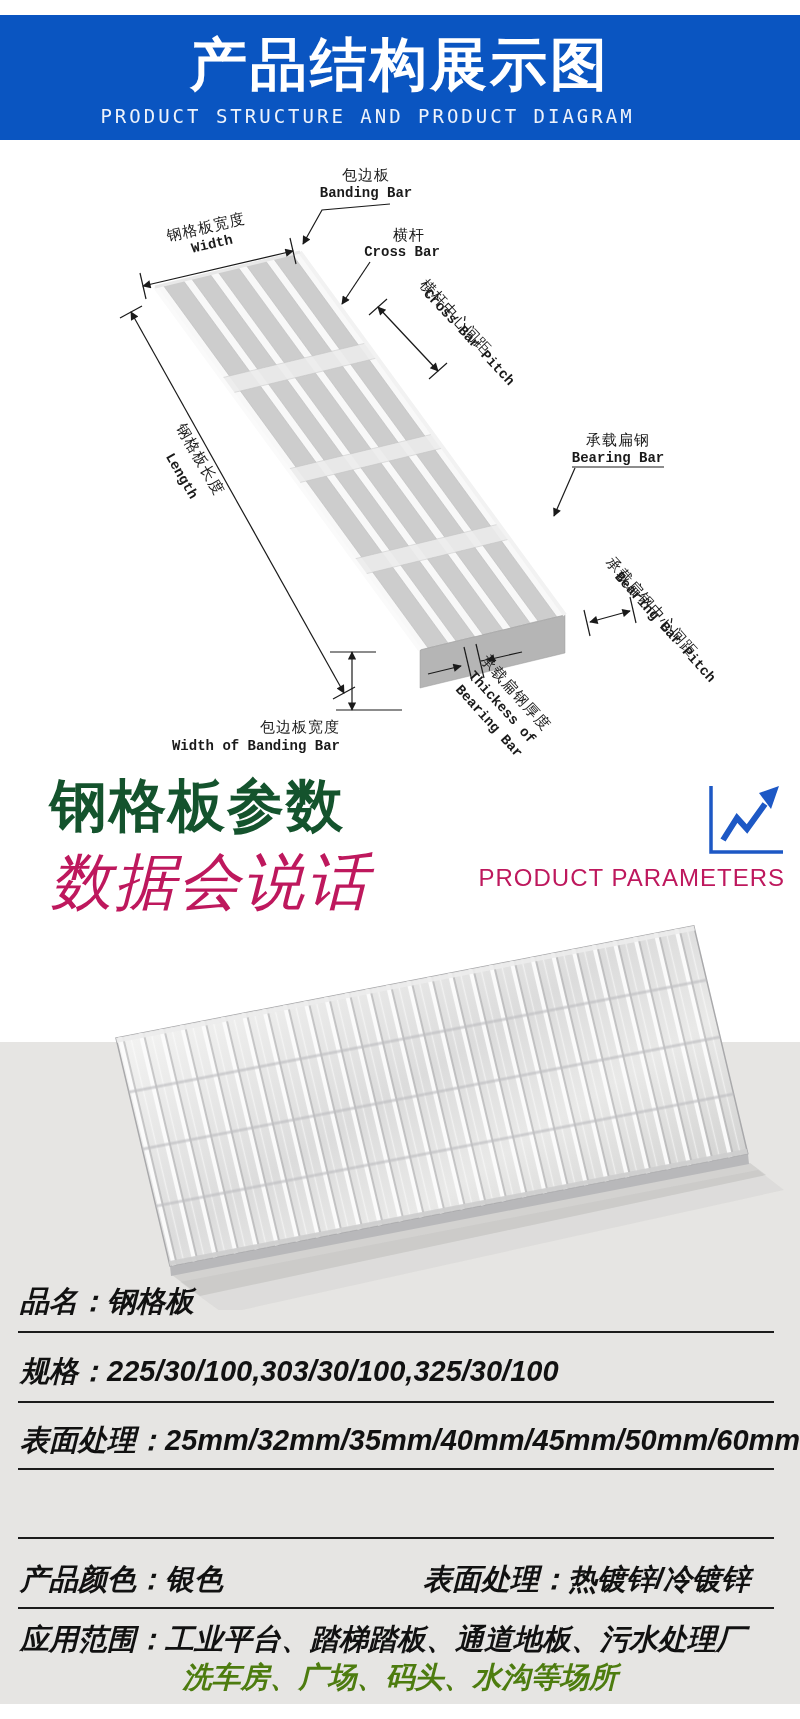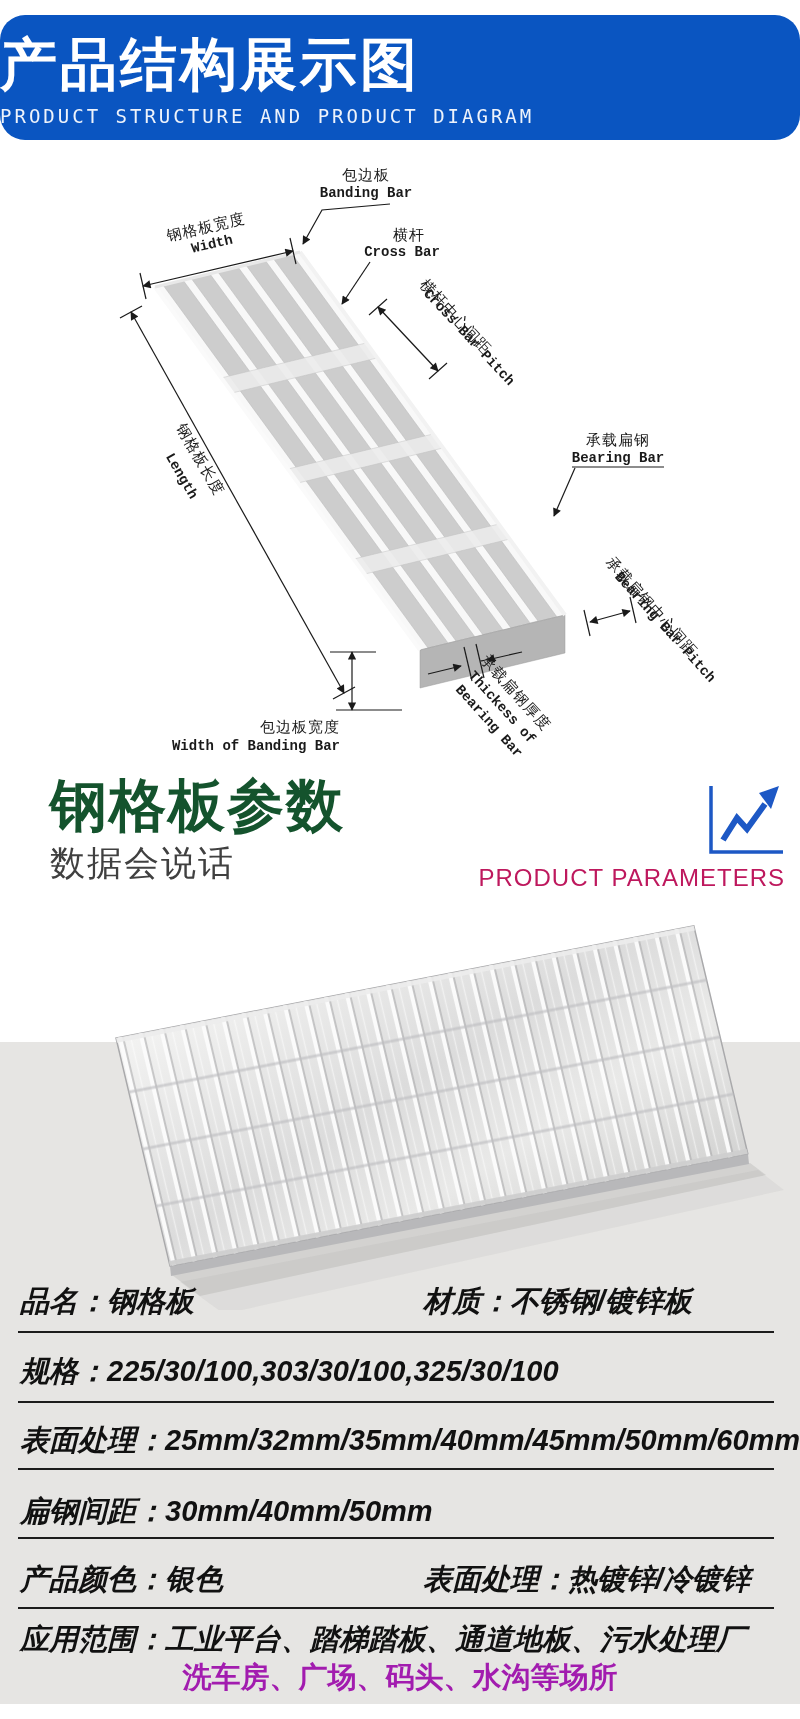--- a/index.html
+++ b/index.html
@@ -2,38 +2,38 @@
 <html><head>
 <meta charset="utf-8">
 <style>
   html,body{margin:0;padding:0;}
   body{
     width:800px;height:1719px;position:relative;background:#ffffff;
     font-family:"Liberation Sans",sans-serif;overflow:hidden;color:#1a1a1a;
   }
   .abs{position:absolute;}
   
-  .hdr{position:absolute;left:0;top:15px;width:800px;height:125px;background:#0a55c1;text-align:left;border-radius:25px;}
+  .hdr{position:absolute;left:0;top:15px;width:800px;height:125px;background:#0a55c1;text-align:center;}
   .hdr-title{position:absolute;left:0;top:12px;width:800px;font-size:57px;font-weight:bold;color:#fff;letter-spacing:3px;}
   .hdr-sub{position:absolute;left:0;top:90px;width:735px;font-size:19px;color:#eef3fb;
            font-family:"DejaVu Sans Mono",monospace;letter-spacing:3px;}
   
   .dlab-cn{font-size:15px;fill:#1a1a1a;font-family:"Liberation Sans",sans-serif;letter-spacing:1px;}
   .dlab-en{font-size:14px;fill:#1a1a1a;font-family:"Liberation Mono",monospace;font-weight:bold;}
   .dim{stroke:#1a1a1a;stroke-width:1.2;fill:none;}
   
   .p-cn1{position:absolute;left:50px;top:768px;font-size:57px;font-weight:bold;color:#14532d;letter-spacing:2px;}
-  .p-cn2{position:absolute;left:50px;top:840px;font-size:35px;font-weight:500;color:#404040;letter-spacing:2px;}
+  .p-cn2{position:absolute;left:50px;top:840px;font-size:62px;font-weight:500;color:#be185d;letter-spacing:2px;font-style:italic;}
   .p-en{position:absolute;right:15px;top:864px;font-size:24px;color:#be185d;letter-spacing:1px;}
   
   .band{position:absolute;left:0;top:1042px;width:800px;height:662px;background:#e6e5e3;}
   .trow{position:absolute;left:0;width:791px;height:40px;font-style:italic;}
   .cell{position:absolute;font-size:29px;font-weight:bold;color:#111;white-space:nowrap;}
   .hr{position:absolute;left:18px;width:756px;height:2px;background:#1c1c1c;}
-  .center-line{position:absolute;left:20px;width:760px;text-align:center;font-size:29px;font-weight:bold;color:#a21caf;}
+  .center-line{position:absolute;left:20px;width:760px;text-align:center;font-size:29px;font-weight:bold;color:#4d7c0f;font-style:italic;}
   .foot{position:absolute;left:0;top:1704px;width:800px;height:15px;background:#ffffff;}
 </style>
 </head>
 <body>
 
 <div class="hdr">
   <div class="hdr-title">产品结构展示图</div>
   <div class="hdr-sub">PRODUCT STRUCTURE AND PRODUCT DIAGRAM</div>
 </div>
 
@@ -172,36 +172,34 @@
     <rect x="0" y="0" width="600" height="240" fill="url(#met)" stroke="#a9a9ab" stroke-width="1.5"></rect>
     <rect x="0" y="0" width="600" height="240" fill="url(#grate)"></rect>
     <rect x="0" y="0" width="600" height="5" fill="#ececec" opacity="0.9"></rect>
     <rect x="0" y="235" width="600" height="5" fill="#cfcfcf" opacity="0.9"></rect>
   </g>
 </svg>
 
 <div>
   <div class="trow" style="top:1282px">
     <span class="cell" style="left:20px">品名：钢格板</span>
-    <span class="cell" style="left:423px">材质：不锈钢/镀锌板</span>
   </div>
   <div class="hr" style="top:1331px"></div>
 
   <div class="trow" style="top:1352px">
     <span class="cell" style="left:20px">规格：225/30/100,303/30/100,325/30/100</span>
   </div>
   <div class="hr" style="top:1401px"></div>
 
   <div class="trow" style="top:1421px">
     <span class="cell" style="left:20px">表面处理：25mm/32mm/35mm/40mm/45mm/50mm/60mm</span>
   </div>
   <div class="hr" style="top:1468px"></div>
 
   <div class="trow" style="top:1492px">
-    <span class="cell" style="left:20px">扁钢间距：30mm/40mm/50mm</span>
   </div>
   <div class="hr" style="top:1537px"></div>
 
   <div class="trow" style="top:1560px">
     <span class="cell" style="left:20px">产品颜色：银色</span>
     <span class="cell" style="left:423px">表面处理：热镀锌/冷镀锌</span>
   </div>
   <div class="hr" style="top:1607px"></div>
 
   <div class="trow" style="top:1620px">

